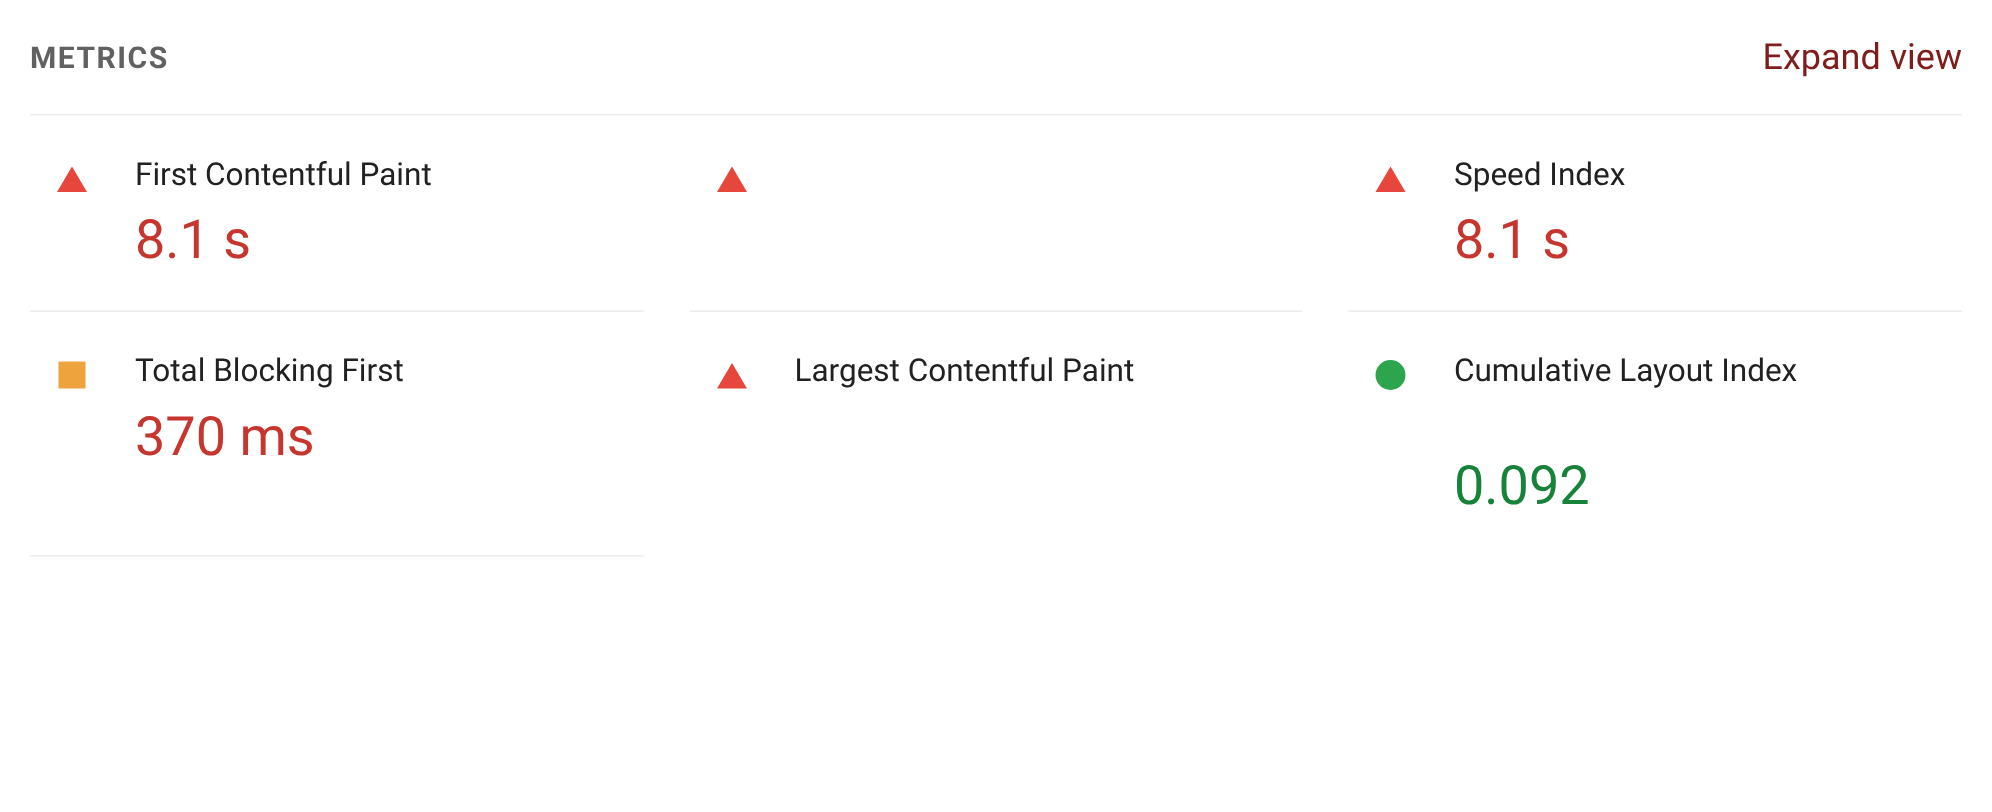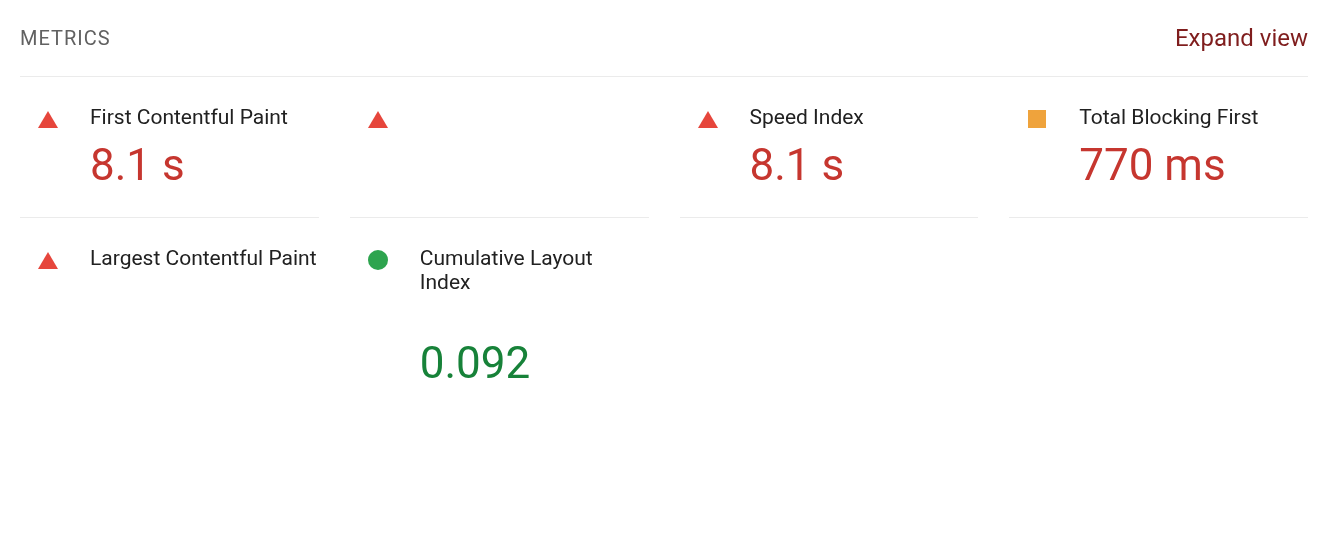--- a/index.html
+++ b/index.html
@@ -12,32 +12,32 @@
     }
     .header {
       display: flex;
       justify-content: space-between;
       align-items: center;
       padding-bottom: 24px;
       border-bottom: 1px solid #ebebeb;
     }
     .section-title {
       font-size: 20px;
-      font-weight: 400;
+      font-weight: 700;
       letter-spacing: 1px;
       color: #616161;
     }
     .expand-link {
       font-size: 24px;
       color: #7f1d1d;
       cursor: pointer;
     }
     .metrics-grid {
       display: grid;
-      grid-template-columns: 1fr 1fr 1fr 1fr;
+      grid-template-columns: 1fr 1fr 1fr;
       column-gap: 31px;
     }
     .metric {
       display: flex;
       align-items: flex-start;
       padding: 28px 0 26px 16px;
       border-bottom: 1px solid #ebebeb;
     }
     .metric:nth-last-child(-n+2) {
       border-bottom: none;
@@ -73,21 +73,21 @@
     .metric-body {
       display: flex;
       flex-direction: column;
     }
     .metric-label {
       font-size: 21px;
       color: #212121;
       margin-bottom: 10px;
     }
     .metric-value {
-      font-size: 44px;
+      font-size: 36px;
       font-weight: 400;
     }
     .value-fail { color: #C6362F; }
     .value-warn { color: #C6362F; }
     .value-pass { color: #178239; margin-top: 33px; }
   </style>
 </head>
 <body>
 
 <div class="header">
@@ -122,21 +122,21 @@
       <div class="metric-value value-fail">8.1 s</div>
     </div>
   </div>
 
   <div class="metric">
     <div class="status-icon">
         <div class="square"></div>
       </div>
     <div class="metric-body">
       <div class="metric-label">Total Blocking First</div>
-      <div class="metric-value value-warn">770 ms</div>
+      <div class="metric-value value-warn">370 ms</div>
     </div>
   </div>
 
   <div class="metric">
     <div class="status-icon">
         <div class="triangle-up"></div>
       </div>
     <div class="metric-body">
       <div class="metric-label">Largest Contentful Paint</div>
     </div>

